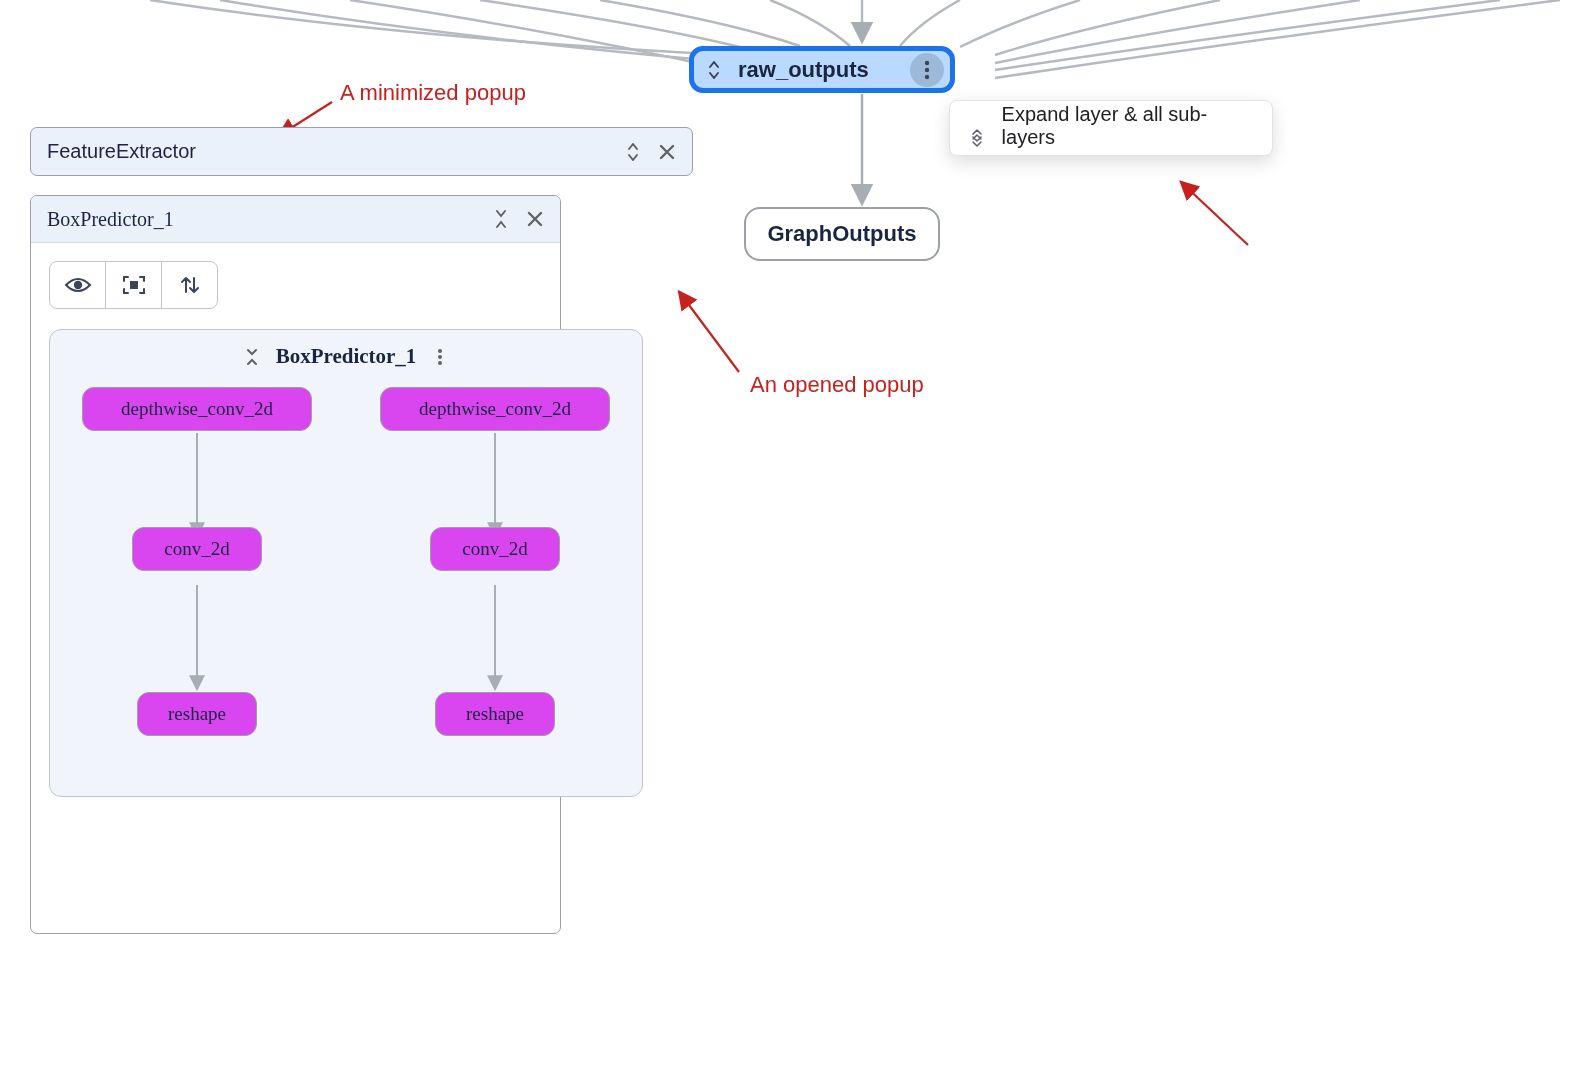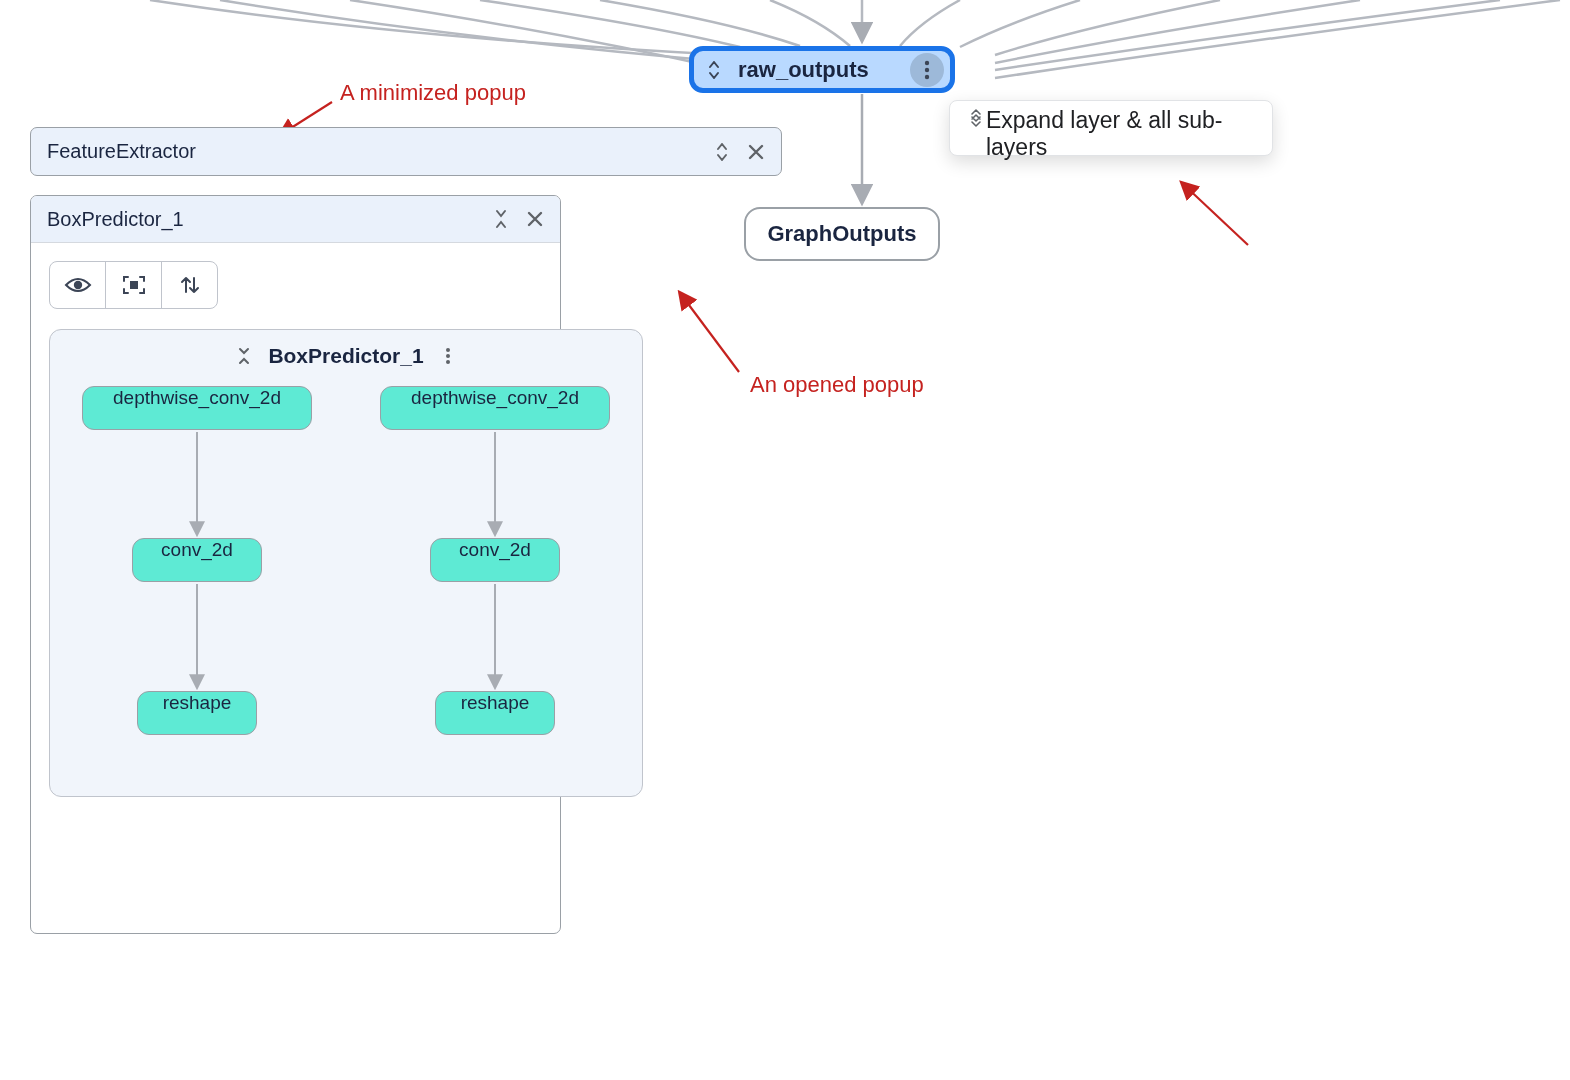--- a/index.html
+++ b/index.html
@@ -71,26 +71,26 @@
     width: 324px;
     background: #ffffff;
     border: 1px solid #e1e3e6;
     border-radius: 8px;
     box-shadow: 0 6px 18px rgba(0,0,0,0.14);
     padding: 6px 0;
     box-sizing: border-box;
   }
   .ctx-item {
     display: flex;
-    align-items: flex-start;
+    align-items: flex-end;
     height: 42px;
     padding: 0 16px;
-    font-size: 23px;
+    font-size: 20px;
     color: #202124;
-    gap: 0;
+    gap: 14px;
   }
   .ctx-item .ic { width: 22px; height: 22px; display:flex; align-items:center; justify-content:center; color:#5f6368;}
   
   .node-plain {
     position: absolute;
     left: 744px; top: 207px;
     width: 196px; height: 54px;
     background: #ffffff;
     border: 2.5px solid var(--border-gray);
     border-radius: 16px;
@@ -104,21 +104,21 @@
   .ann {
     position: absolute;
     color: var(--text-red);
     font-size: 22px;
     font-weight: 400;
   }
   
   .popup-min {
     position: absolute;
     left: 30px; top: 127px;
-    width: 752px; height: 49px;
+    width: 663px; height: 49px;
     background: var(--bg-blue-light);
     border: 1.5px solid var(--border-gray);
     border-radius: 7px;
     box-sizing: border-box;
     display: flex;
     align-items: center;
     padding: 0 12px 0 16px;
     font-size: 20px;
     color: #1a2540;
   }
@@ -134,20 +134,21 @@
   .popup-open {
     position: absolute;
     left: 30px; top: 195px;
     width: 531px; height: 739px;
     background: #ffffff;
     border: 1.5px solid var(--border-gray);
     border-radius: 7px;
     box-sizing: border-box;
     display: flex;
     flex-direction: column;
+    font-family: Liberation Serif, serif;
   }
   .popup-open .hdr {
     height: 46px;
     background: var(--bg-blue-light);
     border-bottom: 1px solid #d5d9df;
     border-radius: 6px 6px 0 0;
     display: flex;
     align-items: center;
     padding: 0 12px 0 16px;
     font-size: 20px;
@@ -199,33 +200,33 @@
     justify-content: center;
   }
   .il-col {
     position: relative;
     width: 250px;
     height: 390px;
   }
   .opnode {
     position: absolute;
     left: 50%; transform: translateX(-50%);
-    background: #5eead4;
+    background: #d946ef;
     border: 1.5px solid var(--border-gray);
     border-radius: 12px;
     height: 44px;
-    display:flex; align-items:flex-start; justify-content:center;
+    display:flex; align-items:center; justify-content:center;
     padding: 0 18px;
     font-size: 19px;
     color: #1a2540;
     white-space: nowrap;
     box-sizing: border-box;
   }
   .opnode.n1 { top: 0px;  min-width: 230px;}
-  .opnode.n2 { top: 152px; min-width: 130px;}
+  .opnode.n2 { top: 140px; min-width: 130px;}
   .opnode.n3 { top: 305px; min-width: 120px;}
   svg.col-edges {
     position:absolute; left:0; top:0; width:250px; height:390px;
     pointer-events:none;
   }
 </style>
 </head>
 <body>
 
 <div class="stage">

